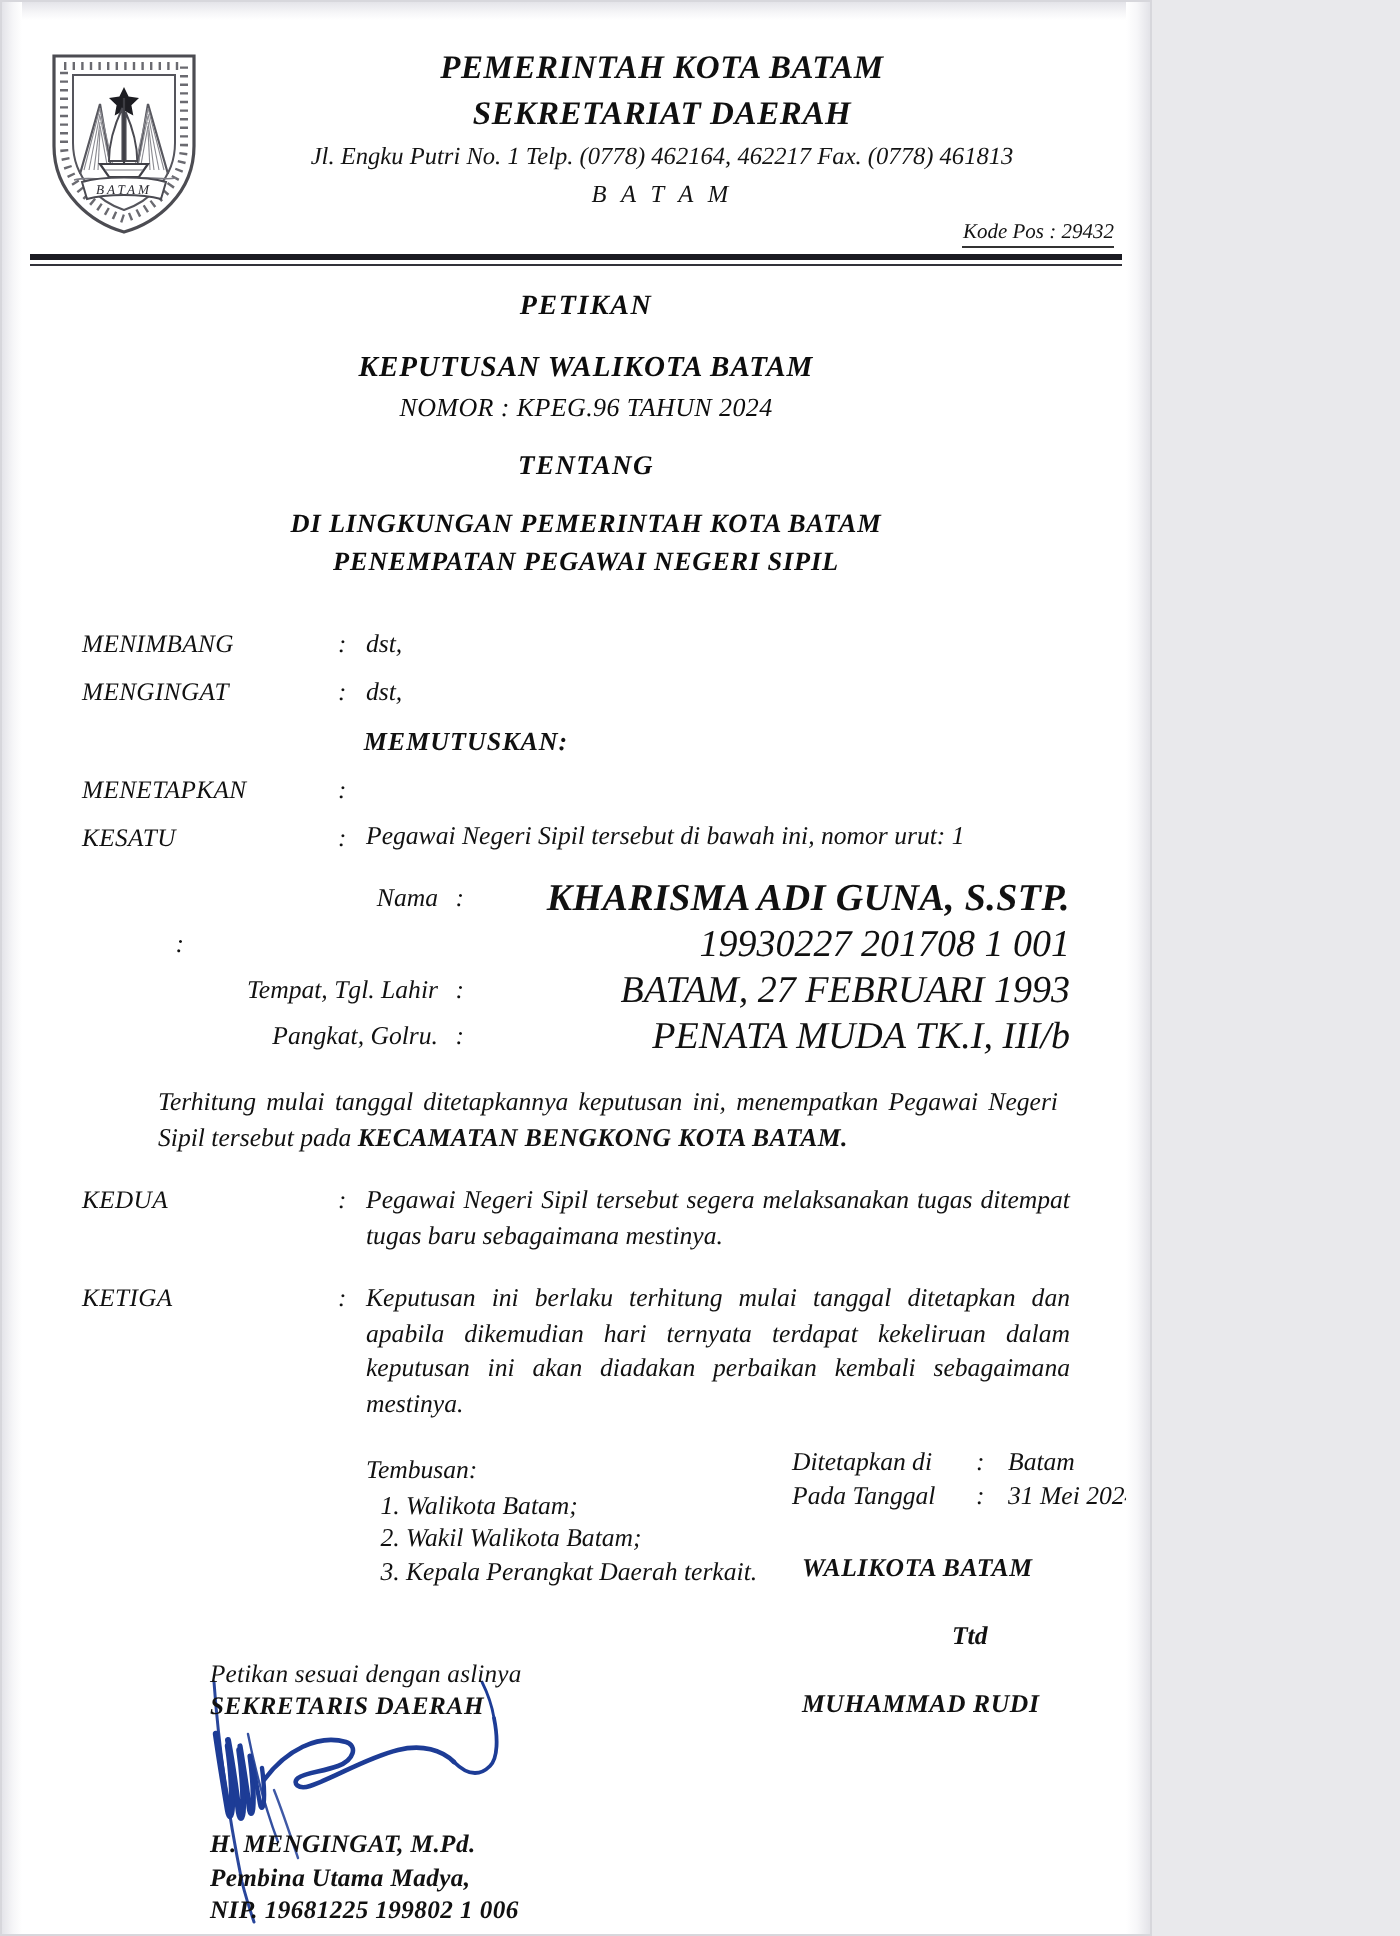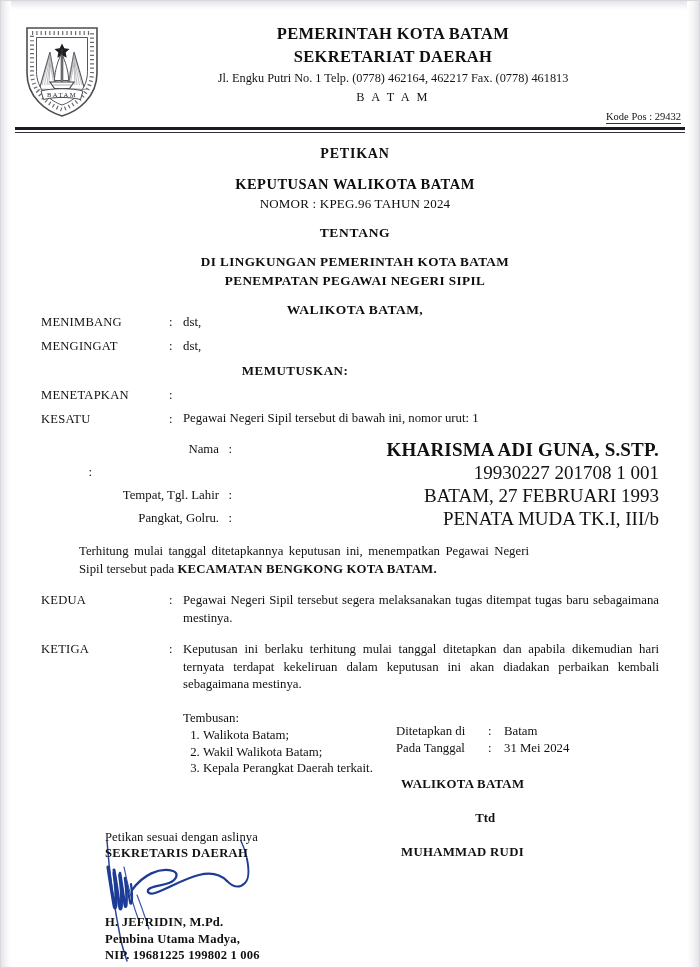--- a/index.html
+++ b/index.html
@@ -5,26 +5,27 @@
   html, body {
     margin: 0;
     padding: 0;
     background: #e9e9ec;
   }
   body {
     font-family: "Liberation Serif", serif;
   }
   .page {
     position: relative;
-    width: 700px;
+    width: 576px;
     height: 968px;
     background: #ffffff;
     box-sizing: border-box;
     overflow: hidden;
     border: 1px solid #d7d7dc;
+    font-style: italic;
   }
   .page::before {
     content: "";
     position: absolute;
     top: 0; left: 0; right: 0;
     height: 9px;
     background: linear-gradient(180deg, #e4e4e9 0%, #f6f6f8 60%, #ffffff 100%);
     pointer-events: none;
   }
   .page::after {
@@ -408,21 +409,20 @@
   <div class="rule-thick"></div>
   <div class="rule-thin"></div>
 
   <div class="titles">
     <div class="t-petikan">PETIKAN</div>
     <div class="t-kep">KEPUTUSAN WALIKOTA BATAM</div>
     <div class="t-nomor">NOMOR : KPEG.96 TAHUN 2024</div>
     <div class="t-tentang">TENTANG</div>
     <div class="t-subj">DI LINGKUNGAN PEMERINTAH KOTA BATAM</div>
     <div class="t-subj">PENEMPATAN PEGAWAI NEGERI SIPIL</div>
-    <div class="t-wali">WALIKOTA BATAM,</div>
   </div>
 
   <div class="body-area">
 
     <div class="row">
       <div class="lbl">MENIMBANG</div>
       <div class="col">:</div>
       <div class="val">dst,</div>
     </div>
 
@@ -528,19 +528,19 @@
 
         <path d="M56 58 C60 68 64 80 68 92" stroke-width="1.2" opacity=".85"></path>
       </g>
     </svg>
   </div>
 
   <div class="sig-left">
     <div class="l1">Petikan sesuai dengan aslinya</div>
     <div class="l2">SEKRETARIS DAERAH</div>
     <div class="block2">
-      <div>H. JEFRIDIN, M.Pd.</div>
+      <div>H. MENGINGAT, M.Pd.</div>
       <div>Pembina Utama Madya,</div>
       <div>NIP. 19681225 199802 1 006</div>
     </div>
   </div>
 
 </div>
 
 </body></html>

